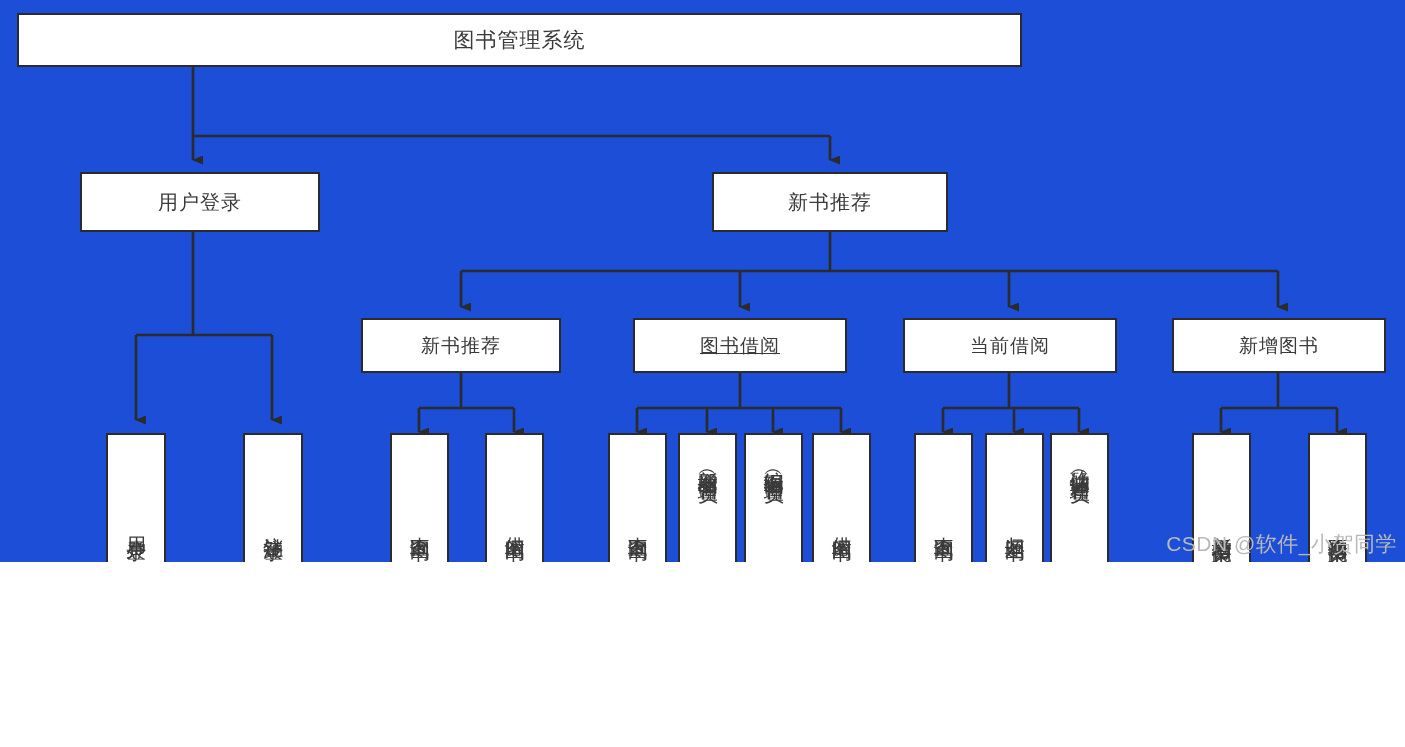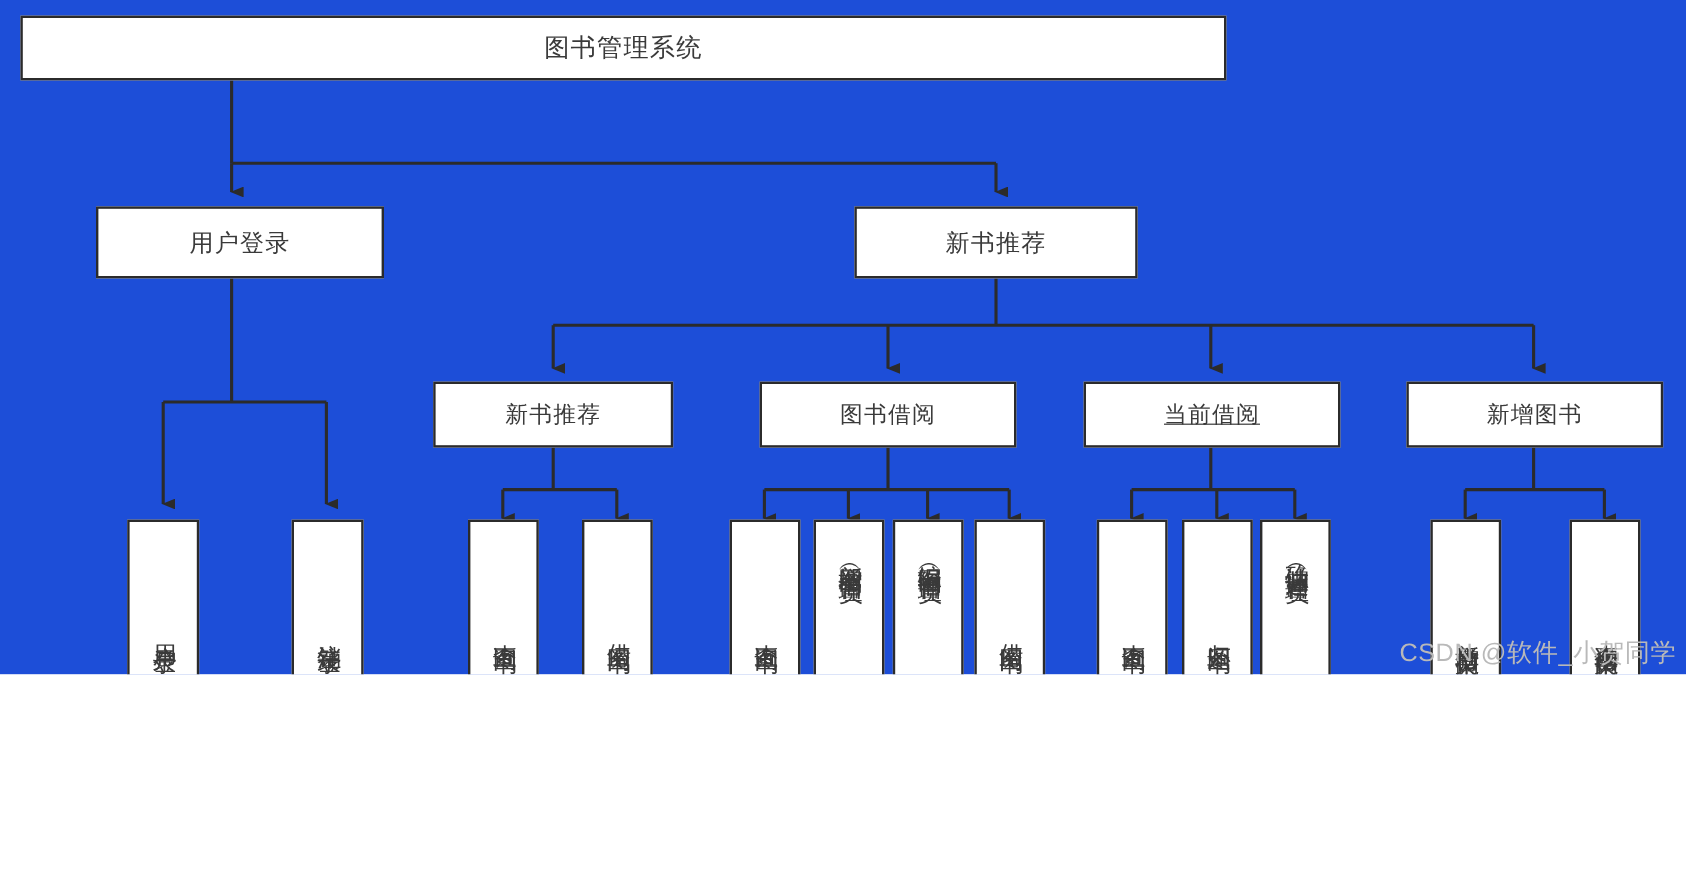--- a/index.html
+++ b/index.html
@@ -119,24 +119,24 @@
   <div class="node tier1" style="left:80px;top:172px;width:240px;height:60px;">
     <span>用户登录</span>
   </div>
   <div class="node tier1" style="left:712px;top:172px;width:236px;height:60px;">
     <span>新书推荐</span>
   </div>
 
   <div class="node tier2" style="left:361px;top:318px;width:200px;height:55px;">
     <span>新书推荐</span>
   </div>
-  <div class="node tier2" style="left:633px;top:318px;width:214px;height:55px;">
+  <div class="node tier2" style="left:633px;top:318px;width:214px;height:55px;text-decoration:underline;">
     <span>图书借阅</span>
   </div>
-  <div class="node tier2" style="left:903px;top:318px;width:214px;height:55px;text-decoration:underline;">
+  <div class="node tier2" style="left:903px;top:318px;width:214px;height:55px;">
     <span>当前借阅</span>
   </div>
   <div class="node tier2" style="left:1172px;top:318px;width:214px;height:55px;">
     <span>新增图书</span>
   </div>
 
   <div class="leaf mid" style="left:106px;top:433px;width:60px;height:300px;">
     <span class="vtext">用户登录</span>
   </div>
   <div class="leaf mid" style="left:243px;top:433px;width:60px;height:300px;">

